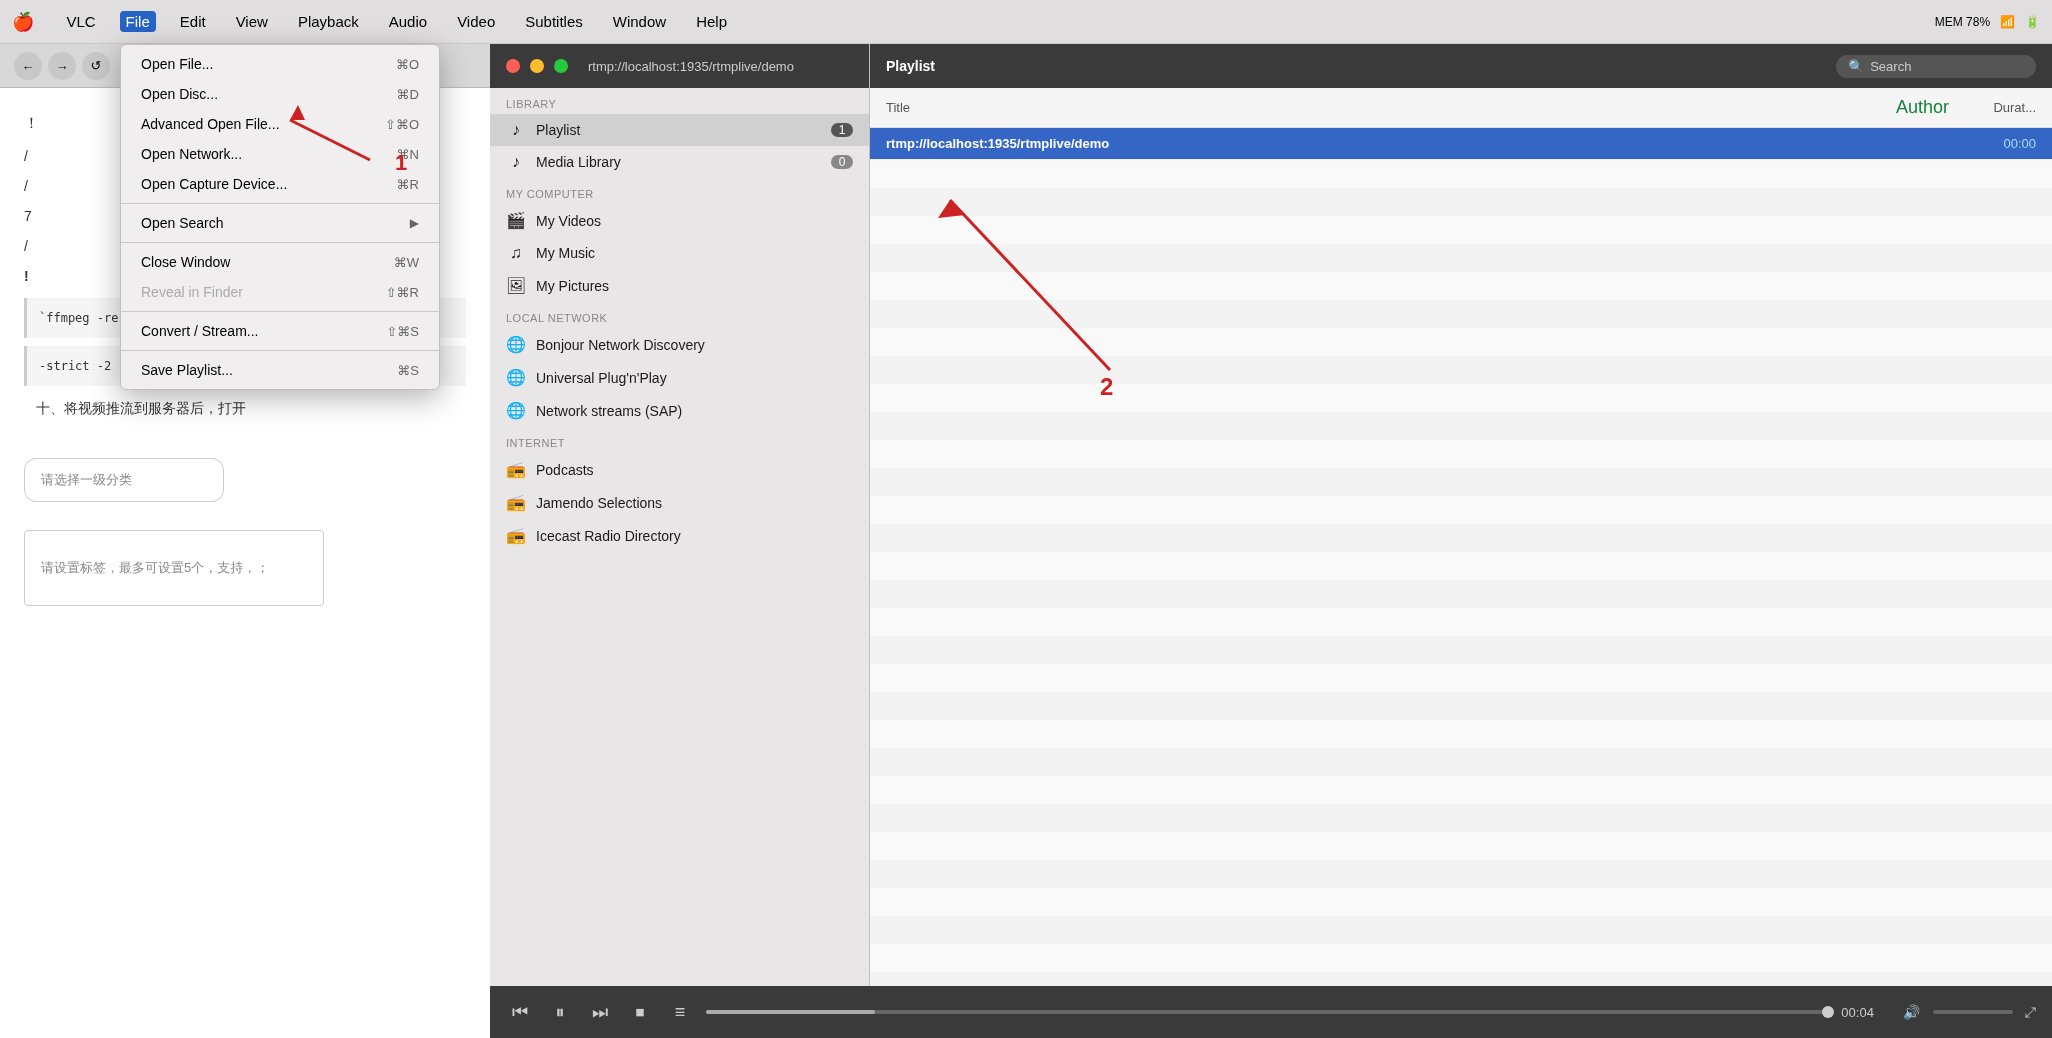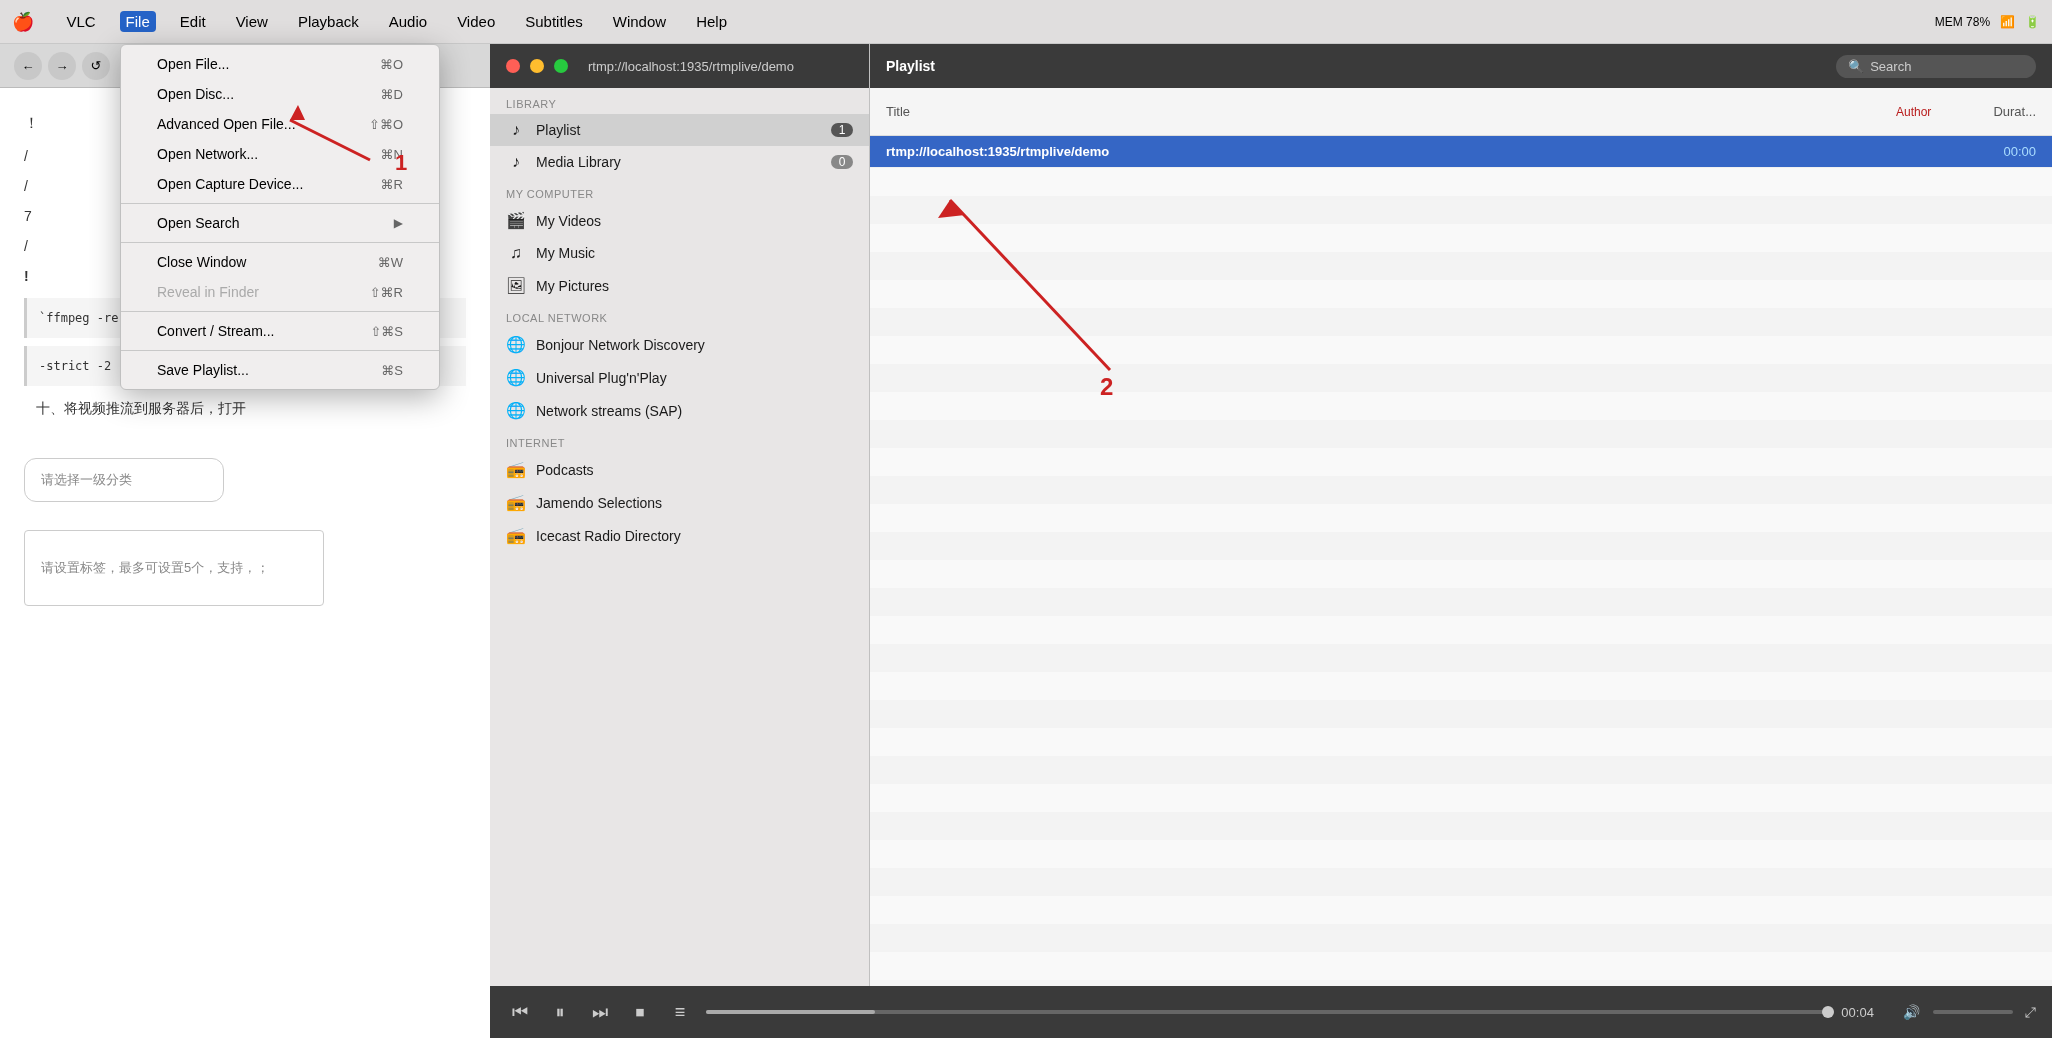--- a/index.html
+++ b/index.html
@@ -69,21 +69,21 @@
       border: 1px solid #c0c0c0;
       border-radius: 6px;
       box-shadow: 0 8px 30px rgba(0,0,0,0.3);
       z-index: 200;
       padding: 4px 0;
     }
     .menu-item {
       display: flex;
       align-items: center;
       justify-content: space-between;
-      padding: 7px 36px;
+      padding: 7px 20px;
       font-size: 14px;
       color: #000;
       cursor: pointer;
     }
     .menu-item .shortcut {
       color: #666;
       font-size: 13px;
     }
     .menu-item .arrow {
       color: #666;
@@ -217,32 +217,32 @@
       font-size: 13px;
       flex: 1;
     }
 
     .playlist-columns {
       display: flex;
       align-items: center;
       padding: 4px 16px;
       border-bottom: 1px solid #ddd;
       background: #f5f5f5;
-      height: 48px;
+      height: 40px;
     }
     .col-title {
       font-size: 13px;
       font-weight: 500;
       color: #555;
       flex: 1;
     }
     .col-author {
-      font-size: 12px;
+      font-size: 18px;
       font-weight: 500;
-      color: #b91c1c;
+      color: #15803d;
       width: 80px;
       text-align: left;
     }
     .col-duration {
       font-size: 13px;
       font-weight: 500;
       color: #555;
       width: 60px;
       text-align: right;
     }

